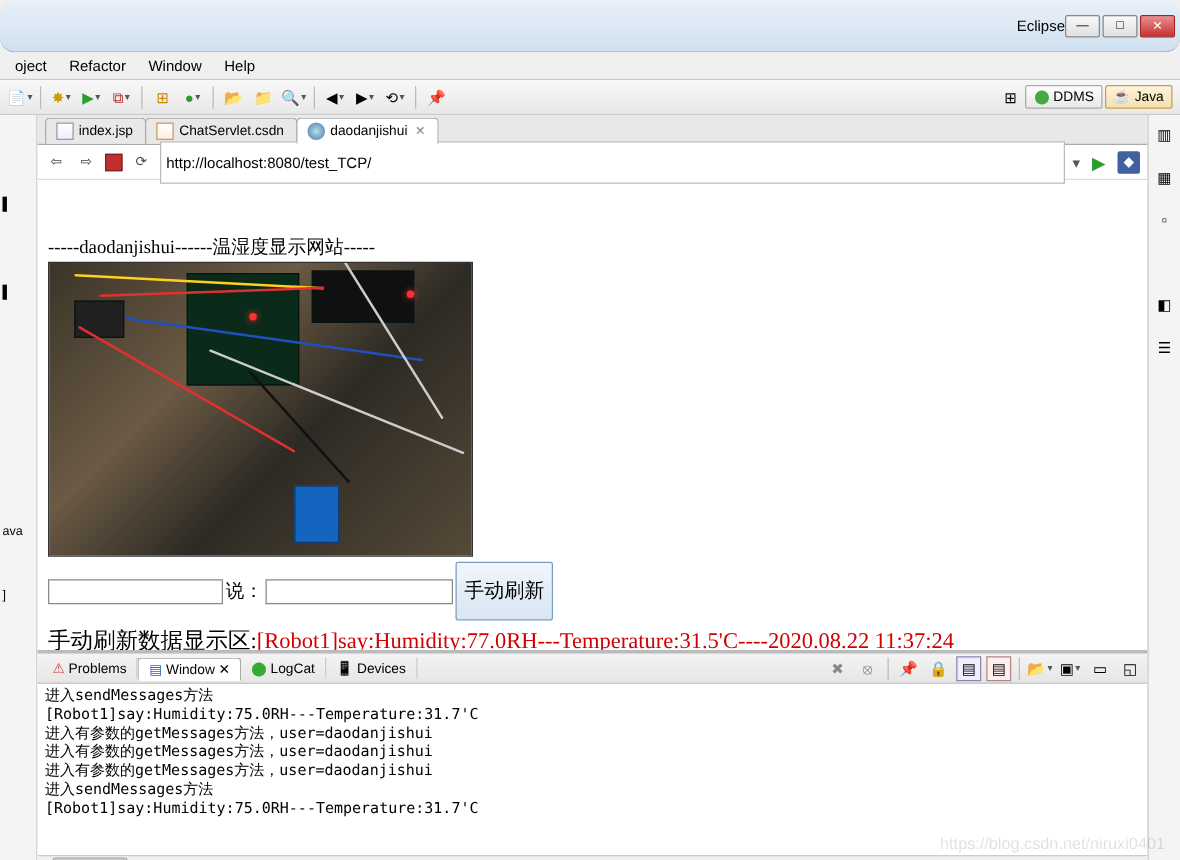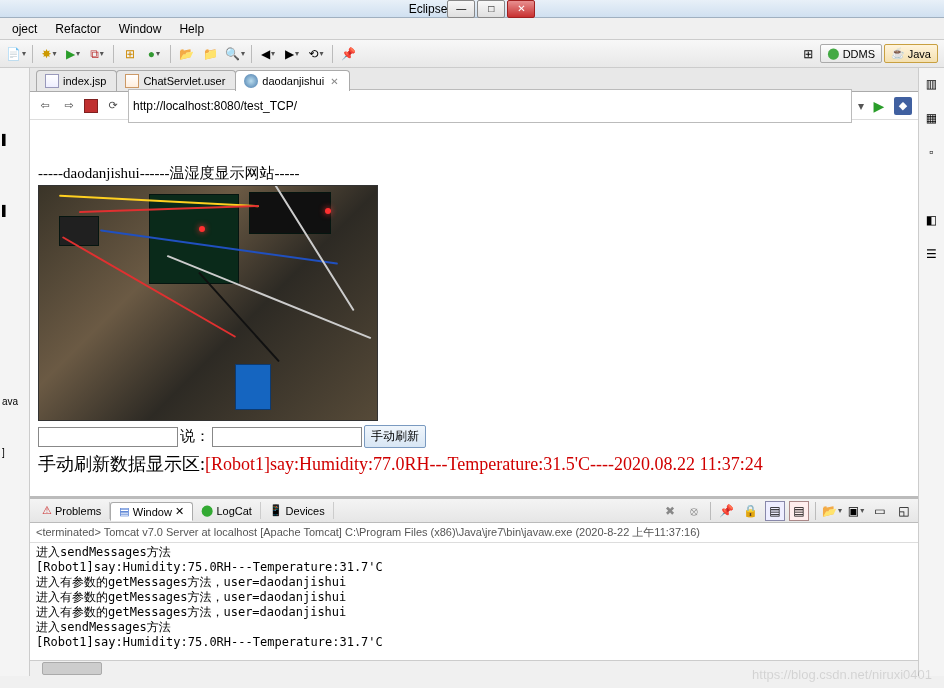--- a/index.html
+++ b/index.html
@@ -1,17 +1,17 @@
 <!DOCTYPE html>
 <html><head>
 <meta charset="utf-8">
 <style>
 * { box-sizing: border-box; margin: 0; padding: 0; }
 body { font-family: Tahoma, "Microsoft YaHei", sans-serif; font-size: 12px; background: #f0f0f0; width: 944px; height: 688px; overflow: hidden; position: relative; }
-.titlebar { height: 18px; background: linear-gradient(#e8f0f8, #d0e0f0); border-bottom: 1px solid #a0b0c0; display: flex; align-items: center; padding: 0 4px; justify-content: center; }
+.titlebar { height: 42px; background: linear-gradient(#e8f0f8, #d0e0f0); border-bottom: 1px solid #a0b0c0; display: flex; align-items: center; padding: 0 4px; justify-content: flex-end; border-radius: 12px; }
 .titlebar-left { display: flex; align-items: center; gap: 4px; }
 .win-btns { display: flex; gap: 2px; }
 .win-btn { width: 28px; height: 18px; border: 1px solid #888; background: linear-gradient(#f8f8f8,#e0e0e0); border-radius: 2px; display: flex; align-items: center; justify-content: center; font-size: 10px; }
 .win-btn.close { background: linear-gradient(#e89090,#c83030); color: #fff; border-color: #a02020; }
 .menubar { height: 22px; background: #f0f0f0; display: flex; align-items: center; padding: 0 4px; gap: 2px; border-bottom: 1px solid #ccc; }
 .menubar span { padding: 2px 8px; cursor: default; }
 .toolbar { height: 28px; background: linear-gradient(#f8f8f8,#e8e8e8); border-bottom: 1px solid #ccc; display: flex; align-items: center; padding: 0 6px; gap: 4px; }
 .tb-sep { width: 1px; height: 18px; background: #bbb; margin: 0 2px; }
 .tb-btn { width: 20px; height: 20px; display: inline-flex; align-items: center; justify-content: center; }
 .tb-dd::after { content: "▾"; font-size: 8px; margin-left: 1px; color: #555; }
@@ -37,21 +37,21 @@
 .hw-img { width: 340px; height: 236px; background: linear-gradient(135deg,#3a3428 0%, #6b5a44 35%, #2d2a24 60%, #564a38 100%); position: relative; border: 1px solid #333; overflow: hidden; }
 .pcb { position: absolute; background: #0a2a1a; border: 1px solid #051510; }
 .pcb.a { left: 110px; top: 8px; width: 90px; height: 90px; }
 .pcb.b { left: 210px; top: 6px; width: 82px; height: 42px; background: #101010; }
 .pcb.c { left: 20px; top: 30px; width: 40px; height: 30px; background: #202020; }
 .led-r { position: absolute; width: 6px; height: 6px; background: #ff3030; border-radius: 50%; box-shadow: 0 0 6px #ff3030; }
 .sensor { position: absolute; left: 196px; top: 178px; width: 36px; height: 46px; background: #1565c0; border: 1px solid #0d3a70; }
 .wire { position: absolute; height: 2px; border-radius: 2px; }
 .form-row { margin: 4px 0; display: flex; align-items: center; gap: 2px; }
 .form-row input[type=text] { border: 1px solid #888; height: 20px; font-size: 12px; padding: 0 2px; }
-.form-row button { padding: 2px 6px; font-size: 12px; border: 1px solid #7a9ac0; background: linear-gradient(#f0f6fc,#d8e6f4); border-radius: 2px; }
+.form-row button { padding: 12px 6px; font-size: 16px; border: 1px solid #7a9ac0; background: linear-gradient(#f0f6fc,#d8e6f4); border-radius: 2px; }
 .msg-line { font-size: 18px; }
 .msg-line .red { color: #d00000; }
 .bottom-panel { height: 180px; border-top: 3px solid #bbb; background: #fff; display: flex; flex-direction: column; }
 .bp-tabs { height: 24px; background: linear-gradient(#f4f4f4,#e6e6e6); border-bottom: 1px solid #bbb; display: flex; align-items: center; padding: 0 4px; }
 .bp-tab { padding: 2px 8px; display: flex; align-items: center; gap: 3px; font-size: 11px; border-right: 1px solid #ccc; }
 .bp-tab.active { background: #fff; border: 1px solid #aaa; border-bottom: 1px solid #fff; border-radius: 3px 3px 0 0; position: relative; top: 1px; }
 .bp-toolbar { margin-left: auto; display: flex; gap: 4px; align-items: center; }
 .bp-status { padding: 2px 6px; font-size: 11px; color: #555; border-bottom: 1px solid #ddd; }
 .console-out { flex: 1; padding: 2px 6px; font-family: Consolas, monospace; font-size: 12px; line-height: 15px; overflow: auto; white-space: pre; }
 .scroll-h { height: 16px; background: #f0f0f0; border-top: 1px solid #ccc; position: relative; }
@@ -127,21 +127,21 @@
   </div>
 
   <div class="center-col">
     <div class="editor-tabs">
       <div class="etab">
           <span class="ic ic-file"></span>
           <span>index.jsp</span>
         </div>
       <div class="etab">
           <span class="ic ic-java"></span>
-          <span>ChatServlet.user</span>
+          <span>ChatServlet.csdn</span>
         </div>
       <div class="etab active">
           <span class="ic ic-web"></span>
           <span>daodanjishui</span>
           <span class="x">✕</span>
         </div>
     </div>
 
     <div class="editor-body">
       <div class="browser-bar">
@@ -210,21 +210,20 @@
           <span class="tb-btn">🔒</span>
           <span class="tb-btn" style="border:1px solid #88a;background:#eef">▤</span>
           <span class="tb-btn" style="border:1px solid #a88;background:#fee">▤</span>
           <span class="tb-sep"></span>
           <span class="tb-btn tb-dd" style="color:#ca0">📂</span>
           <span class="tb-btn tb-dd">▣</span>
           <span class="tb-btn">▭</span>
           <span class="tb-btn">◱</span>
         </div>
       </div>
-      <div class="bp-status">&lt;terminated&gt; Tomcat v7.0 Server at localhost [Apache Tomcat] C:\Program Files (x86)\Java\jre7\bin\javaw.exe (2020-8-22 上午11:37:16)</div>
       <div class="console-out">进入sendMessages方法
 [Robot1]say:Humidity:75.0RH---Temperature:31.7'C
 进入有参数的getMessages方法，user=daodanjishui
 进入有参数的getMessages方法，user=daodanjishui
 进入有参数的getMessages方法，user=daodanjishui
 进入sendMessages方法
 [Robot1]say:Humidity:75.0RH---Temperature:31.7'C</div>
       <div class="scroll-h">
           <div class="scroll-thumb"></div>
         </div>

